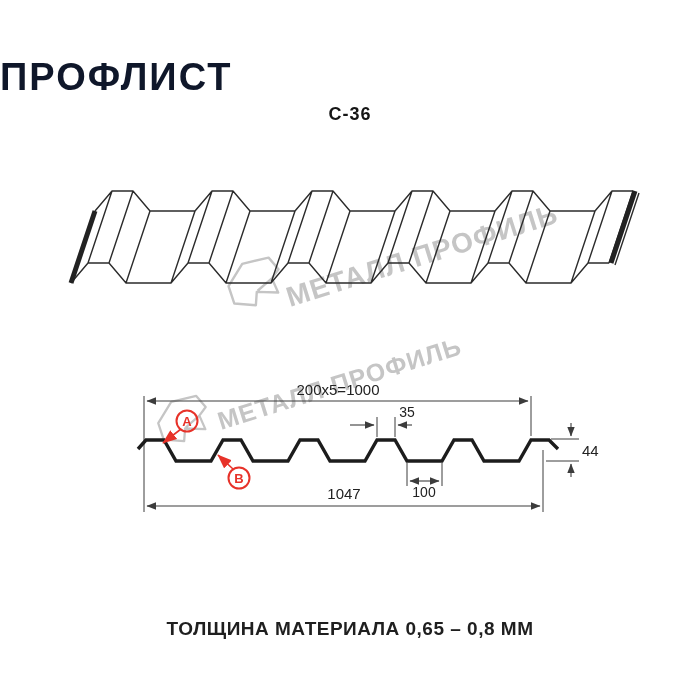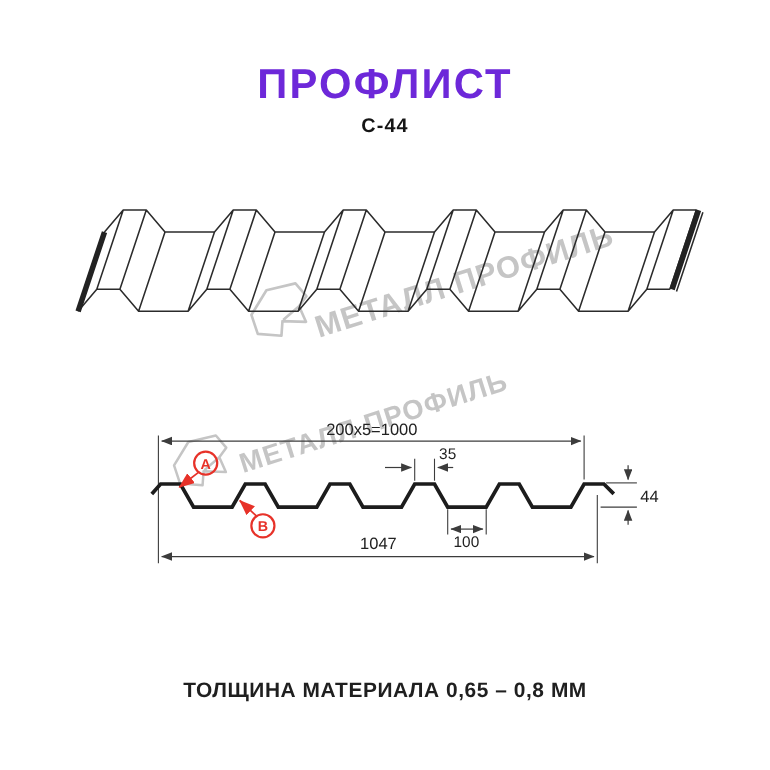--- a/index.html
+++ b/index.html
@@ -1,19 +1,19 @@
 <!DOCTYPE html>
 <html style="--accent-red: #e73229; --line-dark: #1c1c1c; --dim-line: #3c3c3c; --wm-gray: #c5c5c5;"><head>
 <meta charset="utf-8">
 <style>
   html,body{margin:0;padding:0;background:#fff;}
   .canvas{position:relative;width:700px;height:700px;background:#ffffff;overflow:hidden;
           font-family:"Liberation Sans",sans-serif;color:#1a1a1a;}
-  .title{position:absolute;top:56px;left:0;width:700px;text-align:center;
-         font-size:38px;font-weight:bold;letter-spacing:2px;color:#6d28d9;}
+  .title{position:absolute;top:56px;left:0;width:700px;
+         font-size:38px;font-weight:bold;letter-spacing:2px;color:#0f172a;}
   .subtitle{position:absolute;top:104px;left:0;width:700px;text-align:center;
             font-size:18px;font-weight:bold;letter-spacing:1px;color:#151515;}
   .footer{position:absolute;top:618px;left:0;width:700px;text-align:center;
           font-size:19px;font-weight:600;letter-spacing:.5px;color:#1f1f1f;}
   svg{position:absolute;inset:0;}
   .wm-text{fill:var(--wm-gray);font-weight:bold;letter-spacing:1px;}
   .wm-logo{fill:none;stroke:var(--wm-gray);stroke-width:2.4;stroke-linejoin:round;}
   .wire{fill:none;stroke:#2b2b2b;stroke-width:1.4;stroke-linejoin:round;}
   .wire-cap{fill:none;stroke:#222;stroke-width:5;stroke-linecap:butt;}
   .profile{fill:none;stroke:var(--line-dark);stroke-width:3.4;stroke-linejoin:miter;}
@@ -26,21 +26,21 @@
   .red-line{stroke:var(--accent-red);stroke-width:1.6;fill:none;}
   .red-circle{stroke:var(--accent-red);stroke-width:2;fill:#fff;fill-opacity:0;}
   .red-letter{fill:var(--accent-red);font-size:13px;font-weight:bold;text-anchor:middle;}
 </style>
 </head>
 <body>
 
 <div class="canvas">
 
   <div class="title">ПРОФЛИСТ</div>
-  <div class="subtitle">С-44</div>
+  <div class="subtitle">С-36</div>
 
   <svg viewBox="0 0 700 700" width="700" height="700">
     <defs>
       <marker id="arrD" orient="auto-start-reverse" markerWidth="10" markerHeight="8" refX="8.5" refY="3.5">
         <path class="arrow-dim" d="M0,0 L9,3.5 L0,7 Z"></path>
       </marker>
       <marker id="arrR" orient="auto-start-reverse" markerWidth="10" markerHeight="8" refX="8.5" refY="3.5">
         <path class="arrow-red" d="M0,0 L9,3.5 L0,7 Z"></path>
       </marker>
     </defs>

